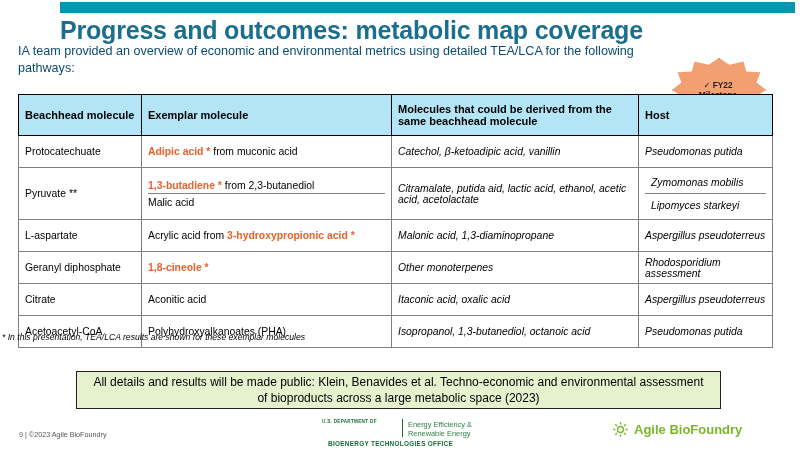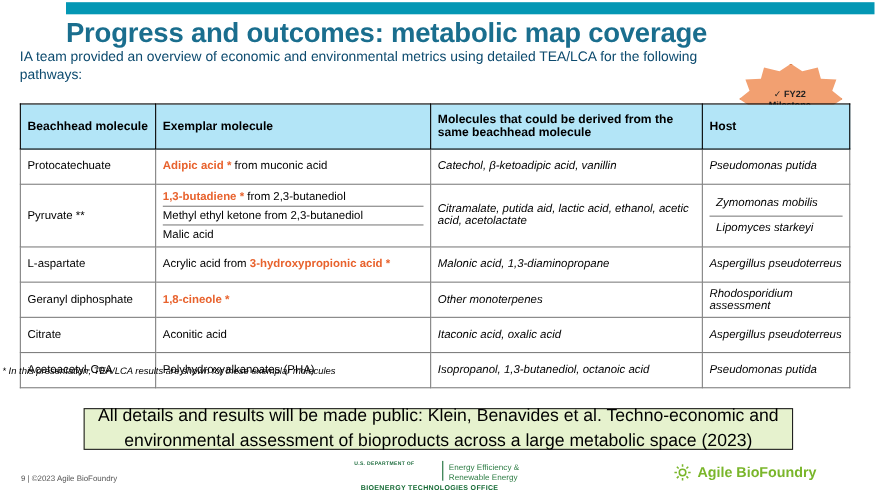--- a/index.html
+++ b/index.html
@@ -99,21 +99,21 @@
   .foot{
     position:absolute;left:2px;top:331px;width:760px;
     font-size:8.6px;font-style:italic;line-height:1.55;color:#000;
   }
 
   
   .callout{
     position:absolute;left:76px;top:371px;width:645px;height:38px;
     background:#e6f2ce;border:1.6px solid #202020;
     display:flex;align-items:center;justify-content:center;
-    text-align:center;font-size:16px;line-height:1.35;padding:0 10px;
+    text-align:center;font-size:12px;line-height:1.35;padding:0 10px;
     box-sizing:border-box;
   }
 
   
   .pagenum{
     position:absolute;left:8px;top:430px;font-size:7.2px;color:#555;margin-left:11px;
   }
   .doe{
     position:absolute;left:322px;top:419px;width:210px;height:30px;
   }
@@ -184,23 +184,20 @@
         </tr>
         <tr>
           <td>Pyruvate **</td>
           <td class="nopad-full">
             <table class="sublist">
               <tbody>
                 <tr>
                   <td class="nopad"><span class="hl">1,3-butadiene *</span><span> from 2,3-butanediol</span></td>
                 </tr>
                 <tr>
-                  <td class="nopad"><span>Methyl ethyl ketone from 2,3-butanediol</span></td>
-                </tr>
-                <tr>
                   <td class="nopad"><span>Malic acid</span></td>
                 </tr>
               </tbody>
             </table>
           </td>
           <td class="it">Citramalate, putida aid, lactic acid, ethanol, acetic acid, acetolactate</td>
           <td class="nopad-full it">
             <table class="hostsub">
               <tbody>
                 <tr>

